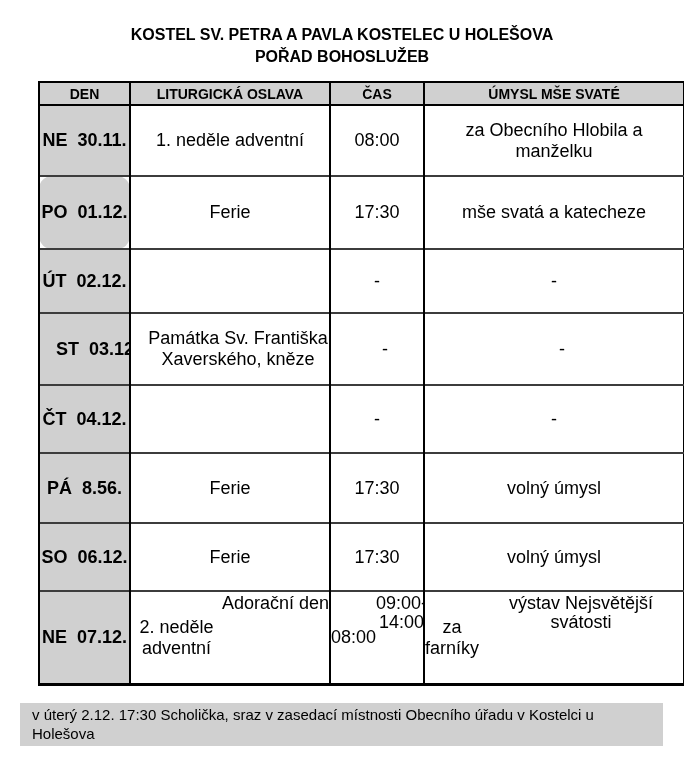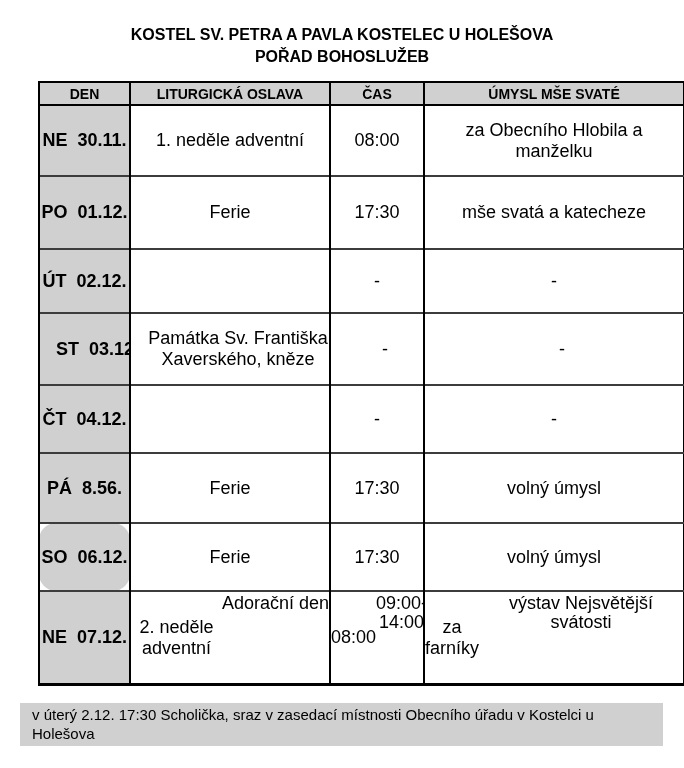--- a/index.html
+++ b/index.html
@@ -70,26 +70,26 @@
     white-space: pre;
   }
   td.oslava { padding: 0 10px; }
   
   col.c-den   { width: 91px;  }
   col.c-oslava{ width: 200px; }
   col.c-cas   { width: 94px;  }
   col.c-umysl { width: 260px; }
   
   tr.r0 td { height: 69px; }
-  tr.r1 td { height: 71px; }
+  tr.r1 td { height: 71px; border-radius: 13px; }
   tr.r2 td { height: 62px; }
   tr.r3 td { height: 70px; padding-left: 16px; }
   tr.r4 td { height: 66px; }
   tr.r5 td { height: 68px; }
-  tr.r6 td { height: 66px; border-radius: 17px; }
+  tr.r6 td { height: 66px; }
   tr.r7 td { height: 91px; }
   
   .two-line {
     display: flex;
     flex-direction: row;
     height: 87px;
   }
   .tl-top {
     flex: 1;
     display: flex;

